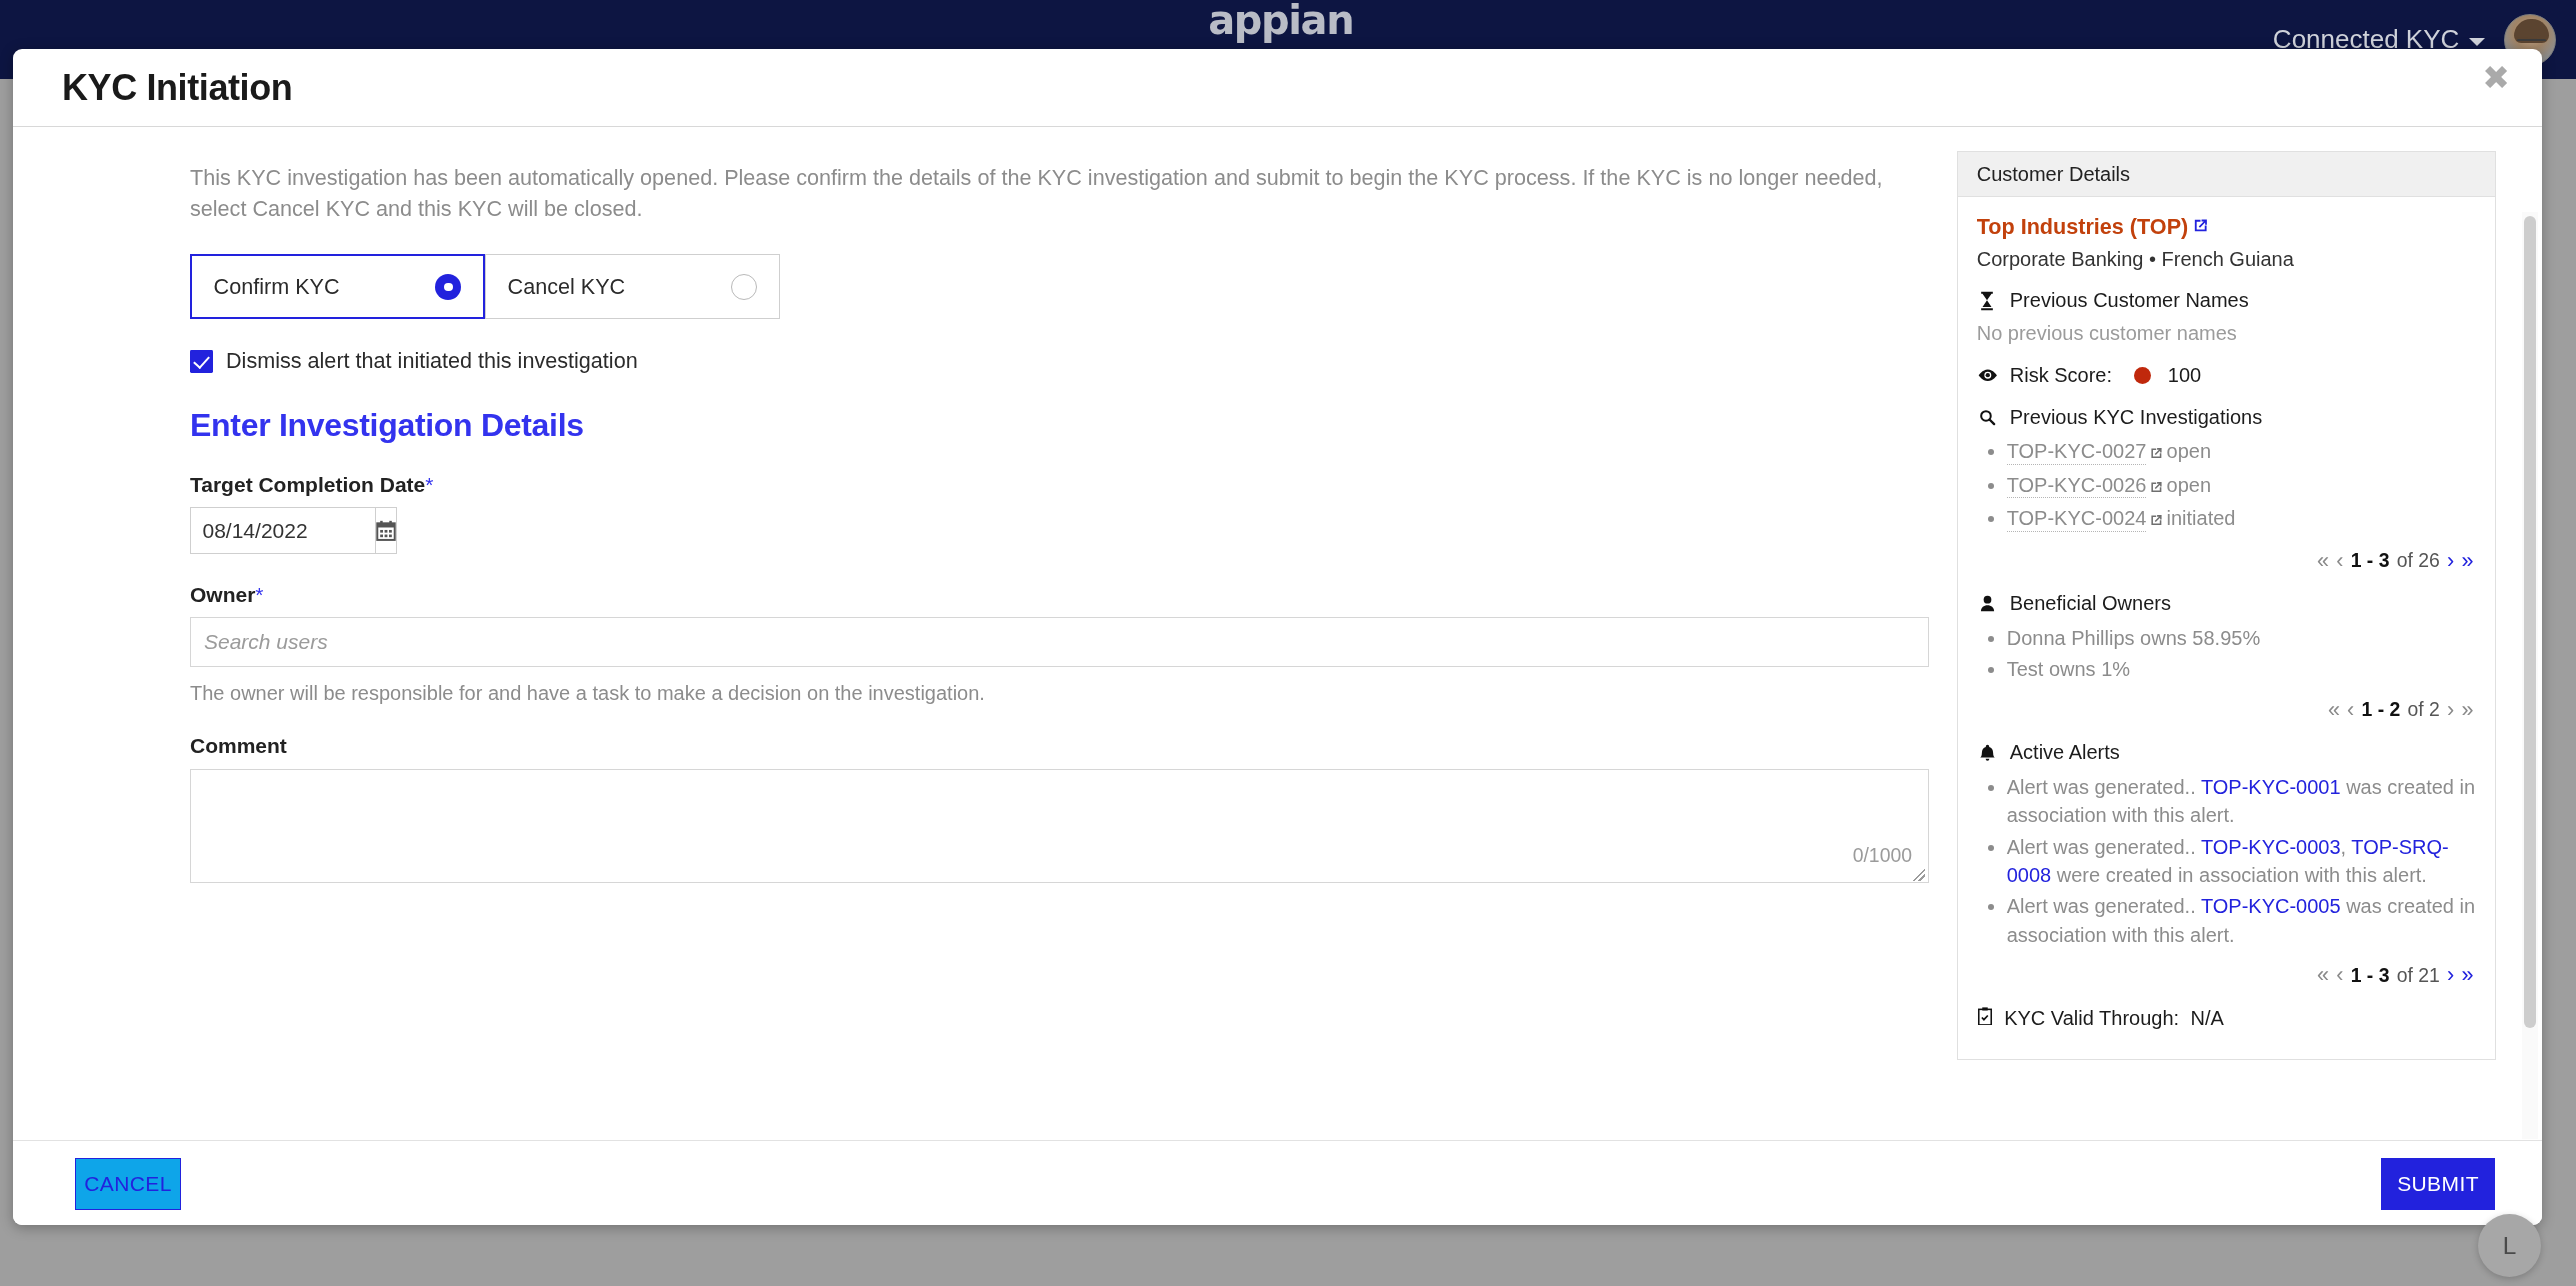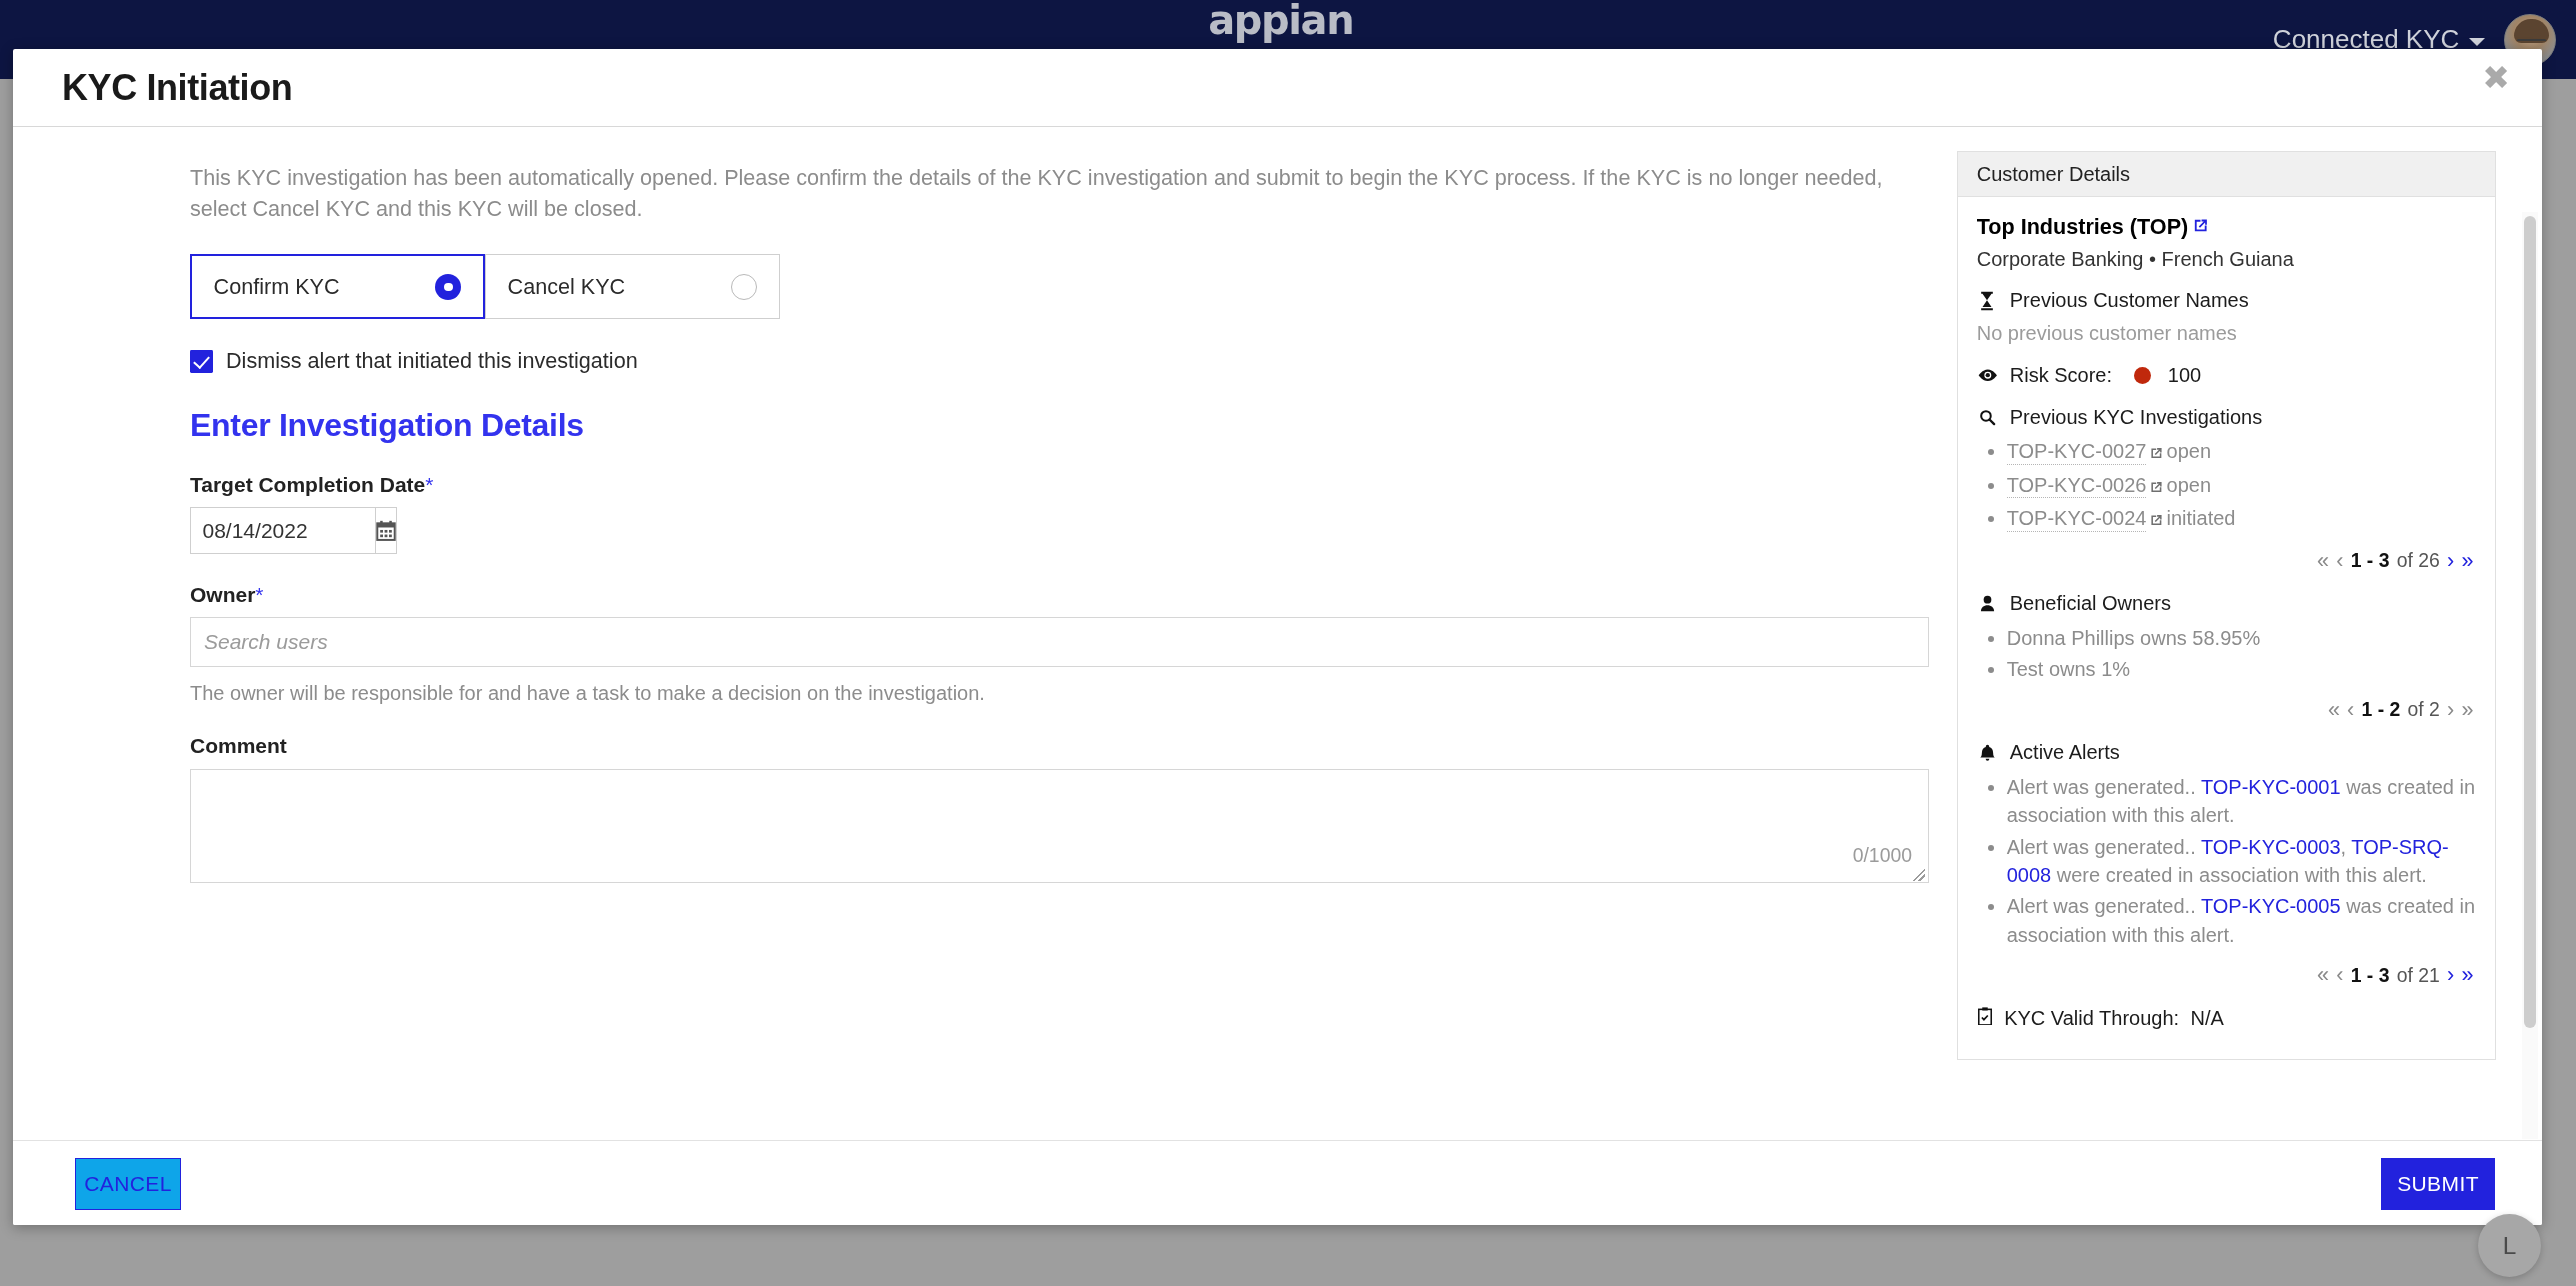--- a/index.html
+++ b/index.html
@@ -51,21 +51,21 @@
   .avatar::after {
     content: ""; position: absolute; left: 11.5px; top: 24.4px; width: 29px; height: 7.2px;
     border-top: 2.9px solid #3b3b3b; border-radius: 1.4px;
   }
 
   
   .modal {
     position: absolute; left: 13px; top: 49px;
     width: 2529px; height: 1176px;
     background: #ffffff;
-    border-radius: 2px;
+    border-radius: 9px;
     box-shadow: 0 2.9px 13px rgba(0,0,0,0.28);
     overflow: hidden;
   }
   .modal-header {
     position: relative; height: 78px; border-bottom: 0.7px solid #d8d8d8;
     display: flex; align-items: center;
   }
   .modal-title {
     margin-left: 49px; font-size: 36px; font-weight: 700; color: #1a1a1a;
     letter-spacing: -0.4px;
@@ -162,21 +162,21 @@
     width: 539px; height: 909px;
     border: 0.7px solid #e0e0e0; background: #fff; overflow: hidden;
   }
   .side-head {
     height: 45px; background: #f0f0f0; border-bottom: 0.7px solid #e0e0e0;
     display: flex; align-items: center; padding-left: 18.7px;
     font-size: 20px; color: #222; font-weight: 400;
   }
   .side-content { padding: 17px 18.7px 0 18.7px; }
   .cust-name {
-    font-size: 21.6px; font-weight: 700; color: #000000;
+    font-size: 21.6px; font-weight: 700; color: #c2410c;
     display: flex; align-items: center; gap: 1px;
   }
   .cust-sub { margin-top: 7.2px; font-size: 20px; color: #333; }
   .sec-head {
     margin-top: 18.7px; display: flex; align-items: center; gap: 11.5px;
     font-size: 20px; color: #1c1c1c;
   }
   .sec-head .ic { width: 21.6px; display: flex; justify-content: center; flex: none; }
   .muted-line { margin-top: 10px; font-size: 20px; color: #9b9b9b; }
   .risk-row {

